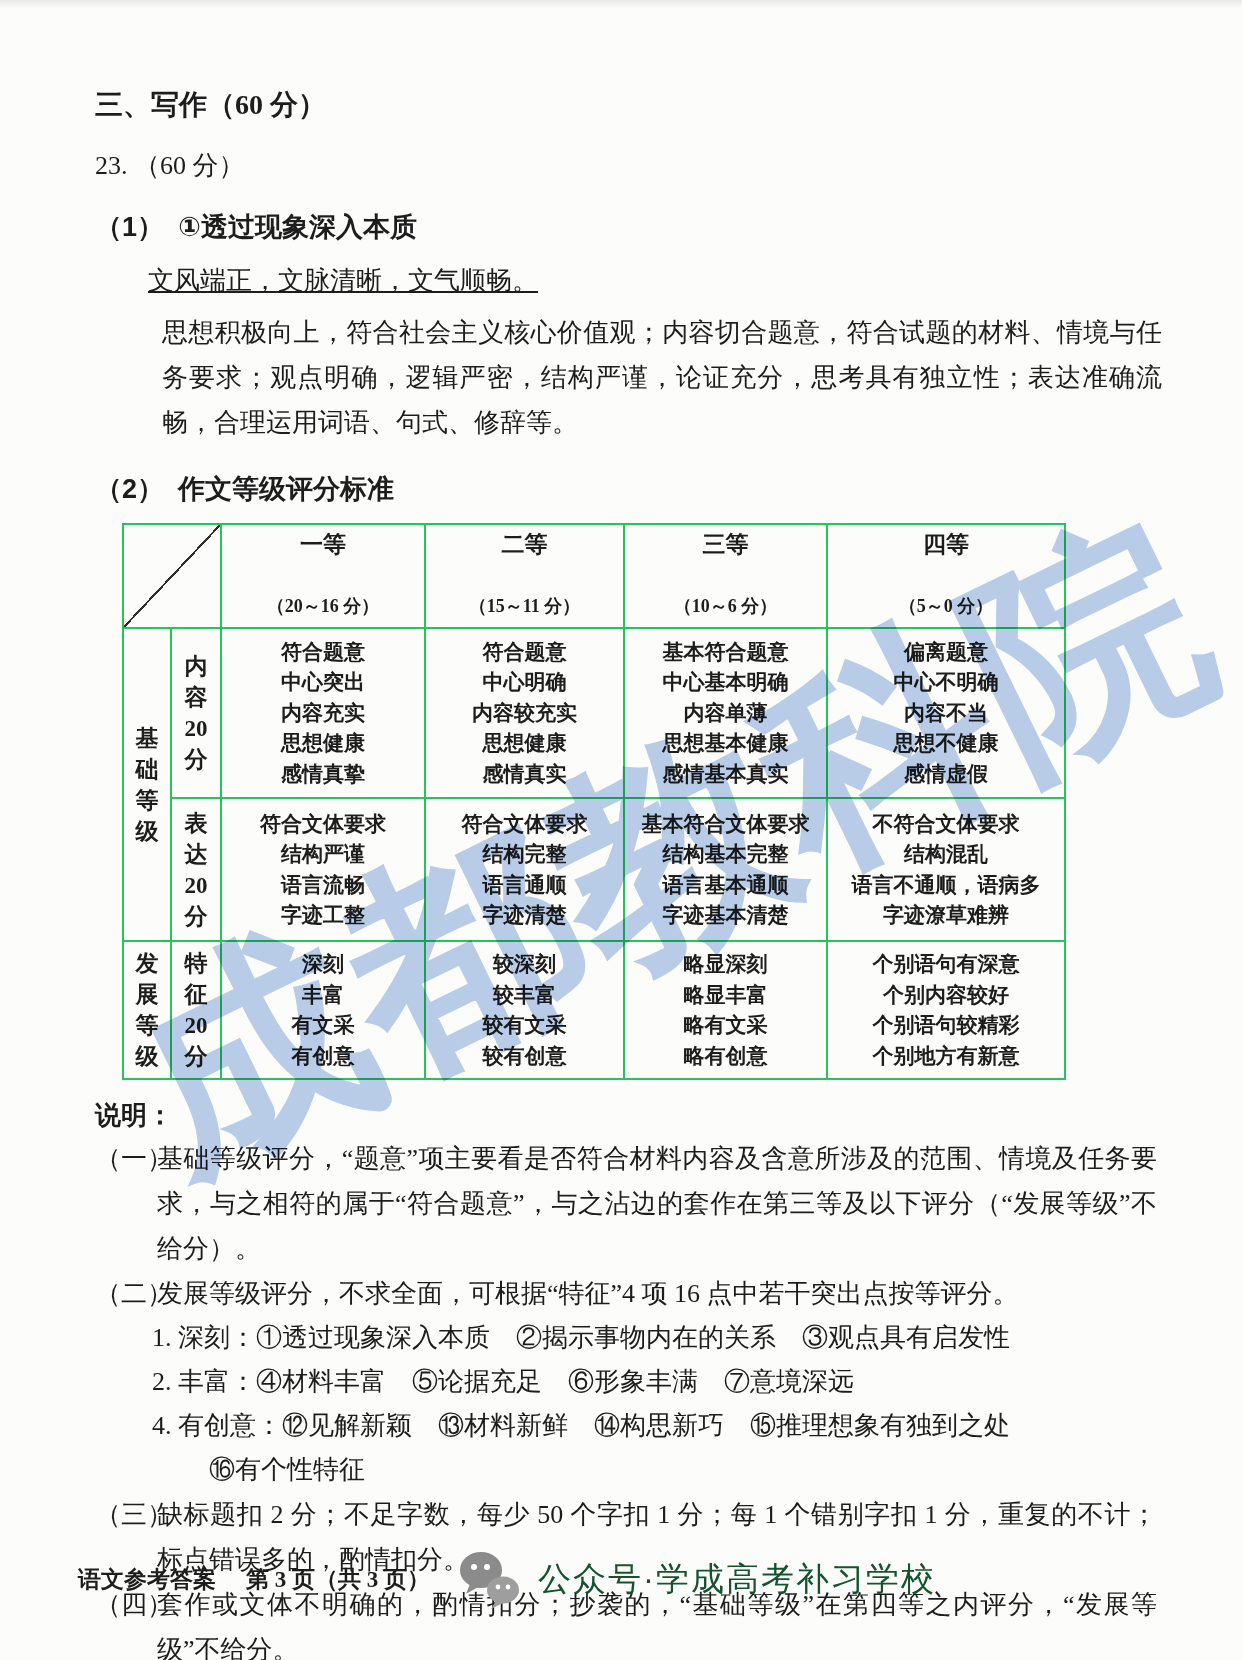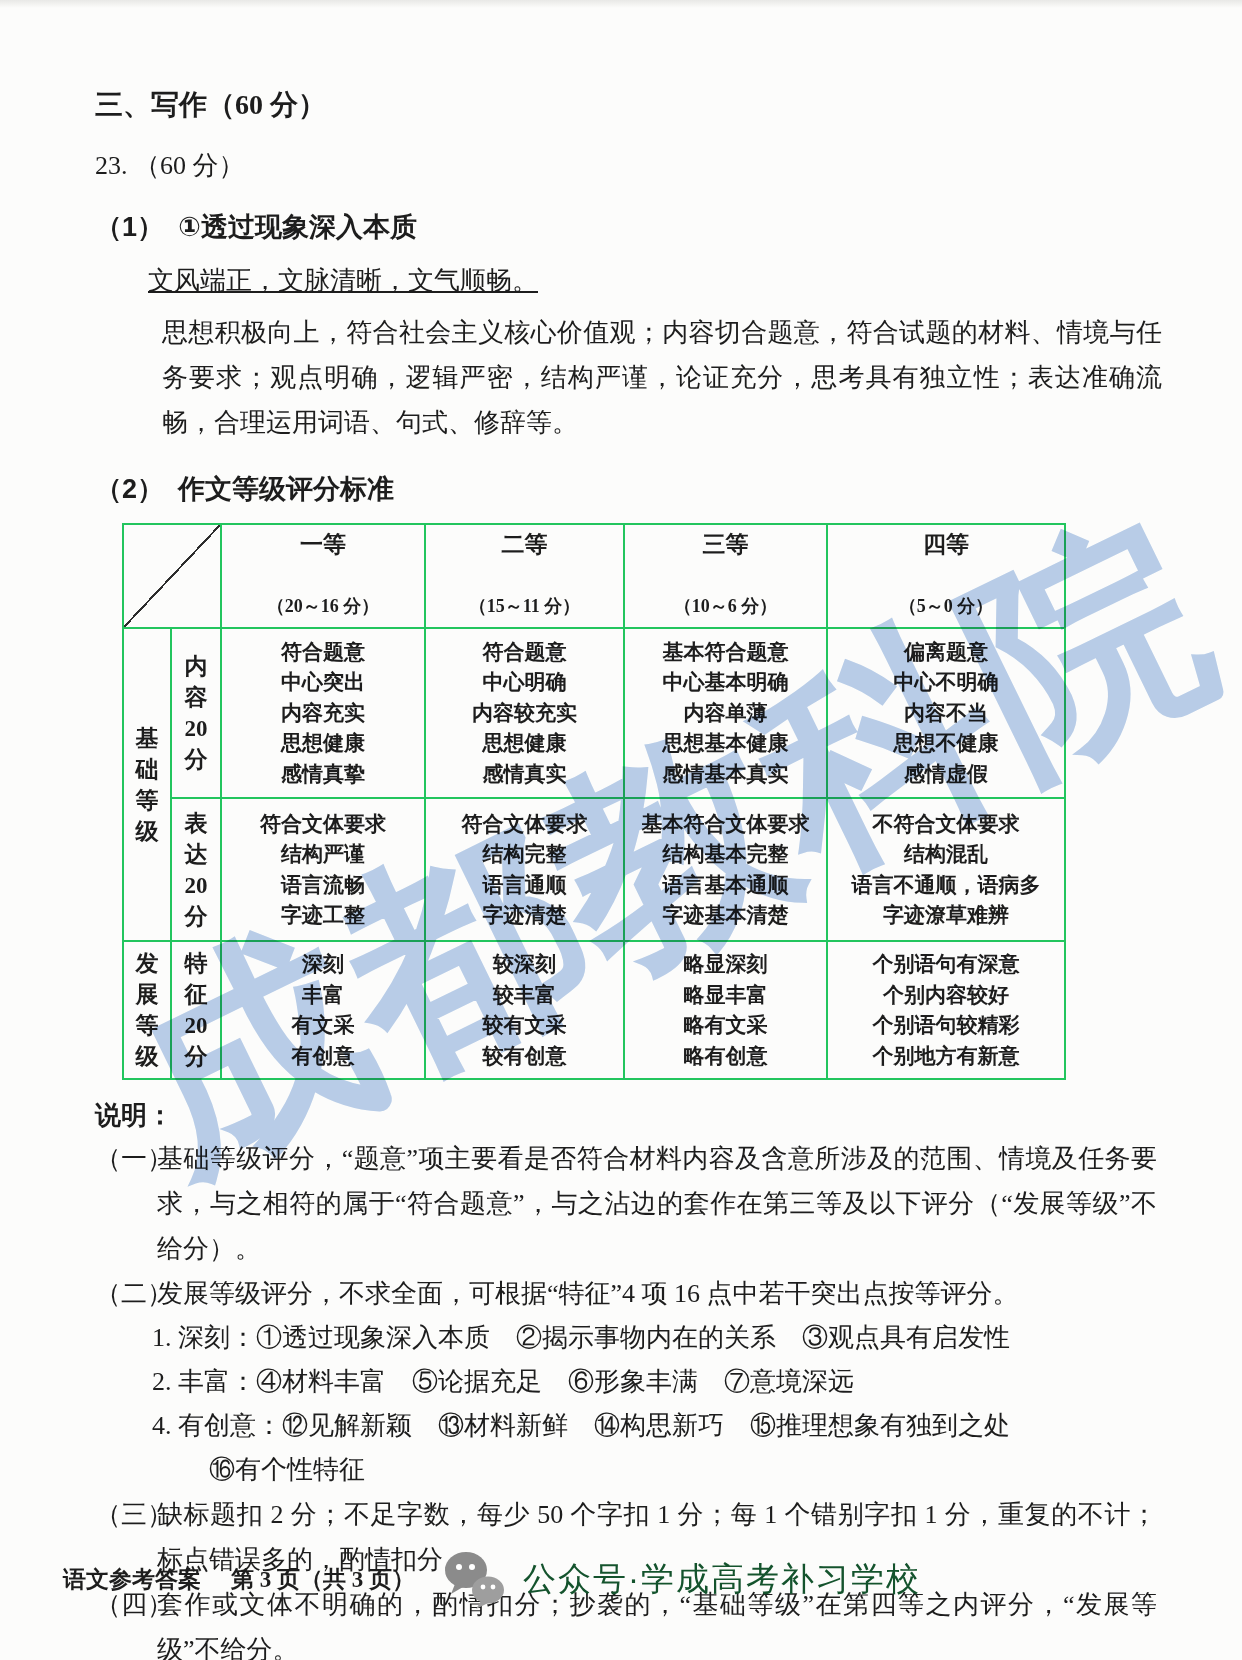--- a/index.html
+++ b/index.html
@@ -87,21 +87,21 @@
     font-family: "Liberation Sans", "DejaVu Sans", sans-serif;
     font-weight: bold; font-size: 26px; line-height: 42px;
   }
   .note-item { display: flex; align-items: flex-start; }
   .note-label { flex: none; width: 62px; line-height: 45px; }
   .note-text { flex: 1; line-height: 45px; text-align: justify; }
   .sub-item { margin-left: 57px; line-height: 44px; }
   .sub-cont { margin-left: 114px; line-height: 44px; }
   
   .footer {
-    position: absolute; left: 0; top: 1548px; width: 984px;
+    position: absolute; left: 15px; top: 1548px; width: 984px;
     display: flex; align-items: center; justify-content: center;
     gap: 16px; z-index: 2;
   }
   .footer-doc { font-weight: bold; font-size: 23px; }
   .footer-page { font-weight: bold; font-size: 23px; margin-left: 14px; }
   .wechat-icon { width: 66px; height: 62px; flex: none; margin-left: 10px; }
   .footer-brand {
     font-family: "Liberation Sans", "DejaVu Sans", sans-serif;
     font-size: 33px; color: #14532d; letter-spacing: 2px;
   }

